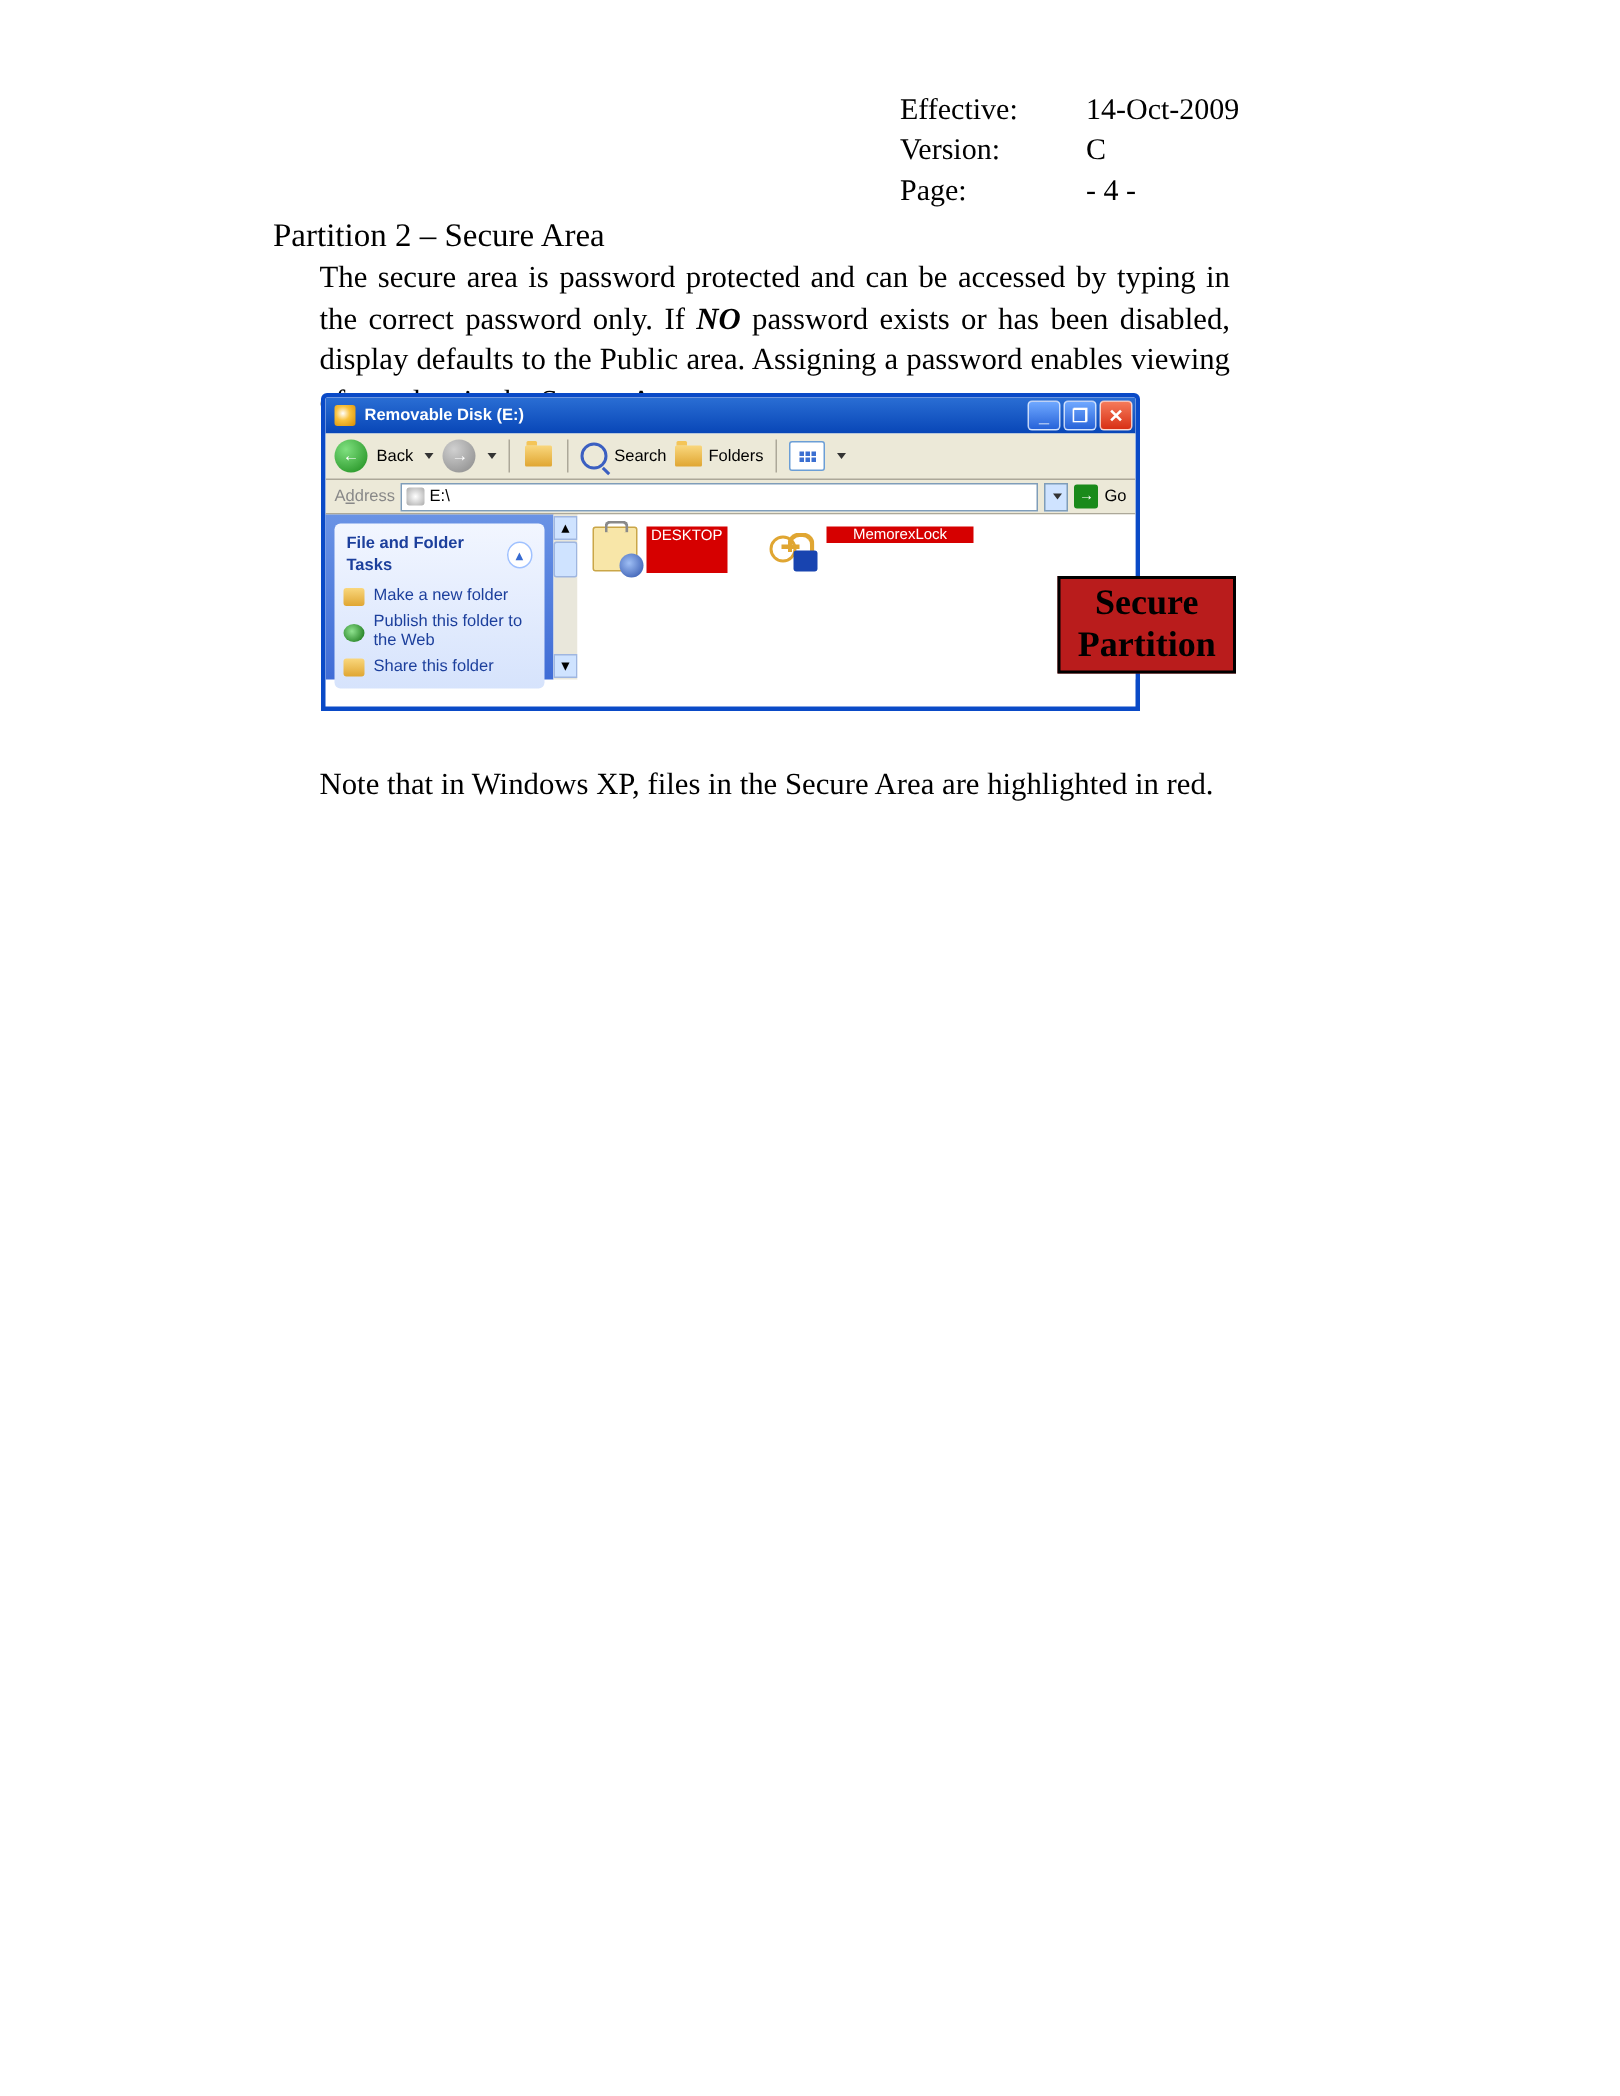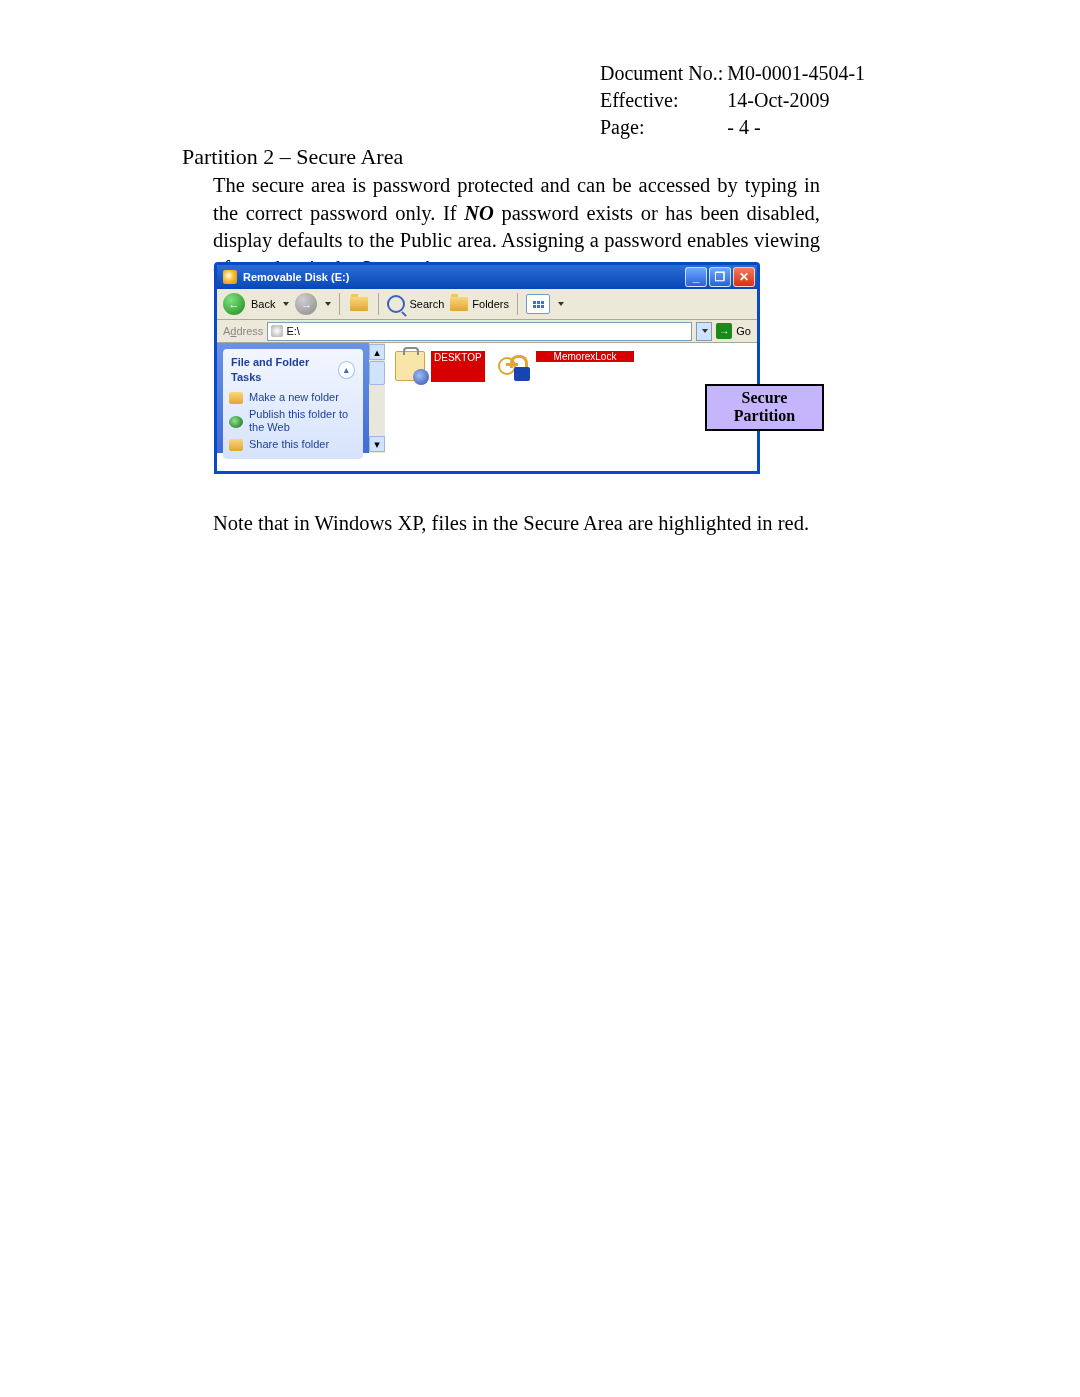--- a/index.html
+++ b/index.html
@@ -64,52 +64,52 @@
   .task-list li{display:flex;align-items:center;gap:6px;color:#1c3f9c;padding:2px 0;line-height:1.2}
   .task-list .ic{width:14px;height:12px;flex:none;margin-top:1px;border-radius:2px}
   .ic.newf{background:linear-gradient(#f9d77d,#e0a632)}
   .ic.web{background:radial-gradient(circle at 40% 40%,#8fe28f,#0a6a0a);border-radius:50%}
   .ic.share{background:linear-gradient(#f9d77d,#e0a632)}
 
   .scroll-track{width:16px;background:#e9e7db;height:100%;display:flex;flex-direction:column;align-items:center;justify-content:space-between;padding:1px 0;box-sizing:border-box}
   .scroll-btn{width:14px;height:14px;background:#cfe3ff;border:1px solid #9fb6e0;display:flex;align-items:center;justify-content:center}
   .scroll-thumb{width:14px;height:22px;background:#cfe3ff;border:1px solid #9fb6e0;border-radius:2px;margin-top:1px}
 
-  .files{flex:1;background:#fff;padding:8px 10px;display:flex;gap:15px;align-items:flex-start}
+  .files{flex:1;background:#fff;padding:8px 10px;display:flex;gap:30px;align-items:flex-start}
   .file{display:flex;align-items:flex-start;gap:6px}
   .file .label{background:#d60000;color:#fff;padding:1px 3px;font-size:10px;max-width:90px;line-height:1.1}
   .file .label.narrow{padding:0 18px}
   .desk-icon{width:30px;height:30px;position:relative}
   .desk-icon .board{position:absolute;inset:0;background:#f8e6a8;border:1px solid #caa648;border-radius:2px}
   .desk-icon .clip{position:absolute;top:-4px;left:8px;width:12px;height:6px;border:2px solid #8a8a8a;border-bottom:none;border-radius:4px 4px 0 0}
   .desk-icon .gear{position:absolute;right:-4px;bottom:-4px;width:16px;height:16px;background:radial-gradient(circle at 40% 40%,#9fbff5,#2a4ea8);border-radius:50%}
 
   .lock-icon{width:30px;height:30px;position:relative}
   .lock-icon .key{position:absolute;left:-2px;top:6px;width:14px;height:14px;border:2px solid #e0a632;border-radius:50%}
   .lock-icon .key::after{content:"";position:absolute;left:6px;top:4px;width:12px;height:3px;background:#e0a632}
   .lock-icon .body{position:absolute;right:0;bottom:0;width:16px;height:14px;background:#1844b0;border-radius:2px}
   .lock-icon .shackle{position:absolute;right:2px;top:4px;width:12px;height:10px;border:3px solid #e0a632;border-bottom:none;border-radius:8px 8px 0 0}
 
-  .callout{position:absolute;top:384px;left:705px;width:115px;border:2px solid #000;background:#c4b5fd;text-align:center;font-weight:bold;font-size:16px;font-family:"Times New Roman",Times,serif;padding:3px 0;line-height:1.15}
+  .callout{position:absolute;top:384px;left:705px;width:115px;border:2px solid #000;background:#b91c1c;text-align:center;font-weight:bold;font-size:24px;font-family:"Times New Roman",Times,serif;padding:3px 0;line-height:1.15}
 </style>
 </head>
 <body>
 
 <div class="page">
 
   <div class="meta">
     <table>
       <tbody>
-          <tr>
-            <td class="label">Document No.:</td>
-          <td>M0-0001-4504-1</td>
-          </tr>
       <tr>
             <td class="label">Effective:</td>
           <td>14-Oct-2009</td>
+          </tr>
+      <tr>
+            <td class="label">Version:</td>
+          <td>C</td>
           </tr>
       <tr>
             <td class="label">Page:</td>
           <td>- 4 -</td>
           </tr>
     </tbody>
       </table>
   </div>
 
   <div class="heading">Partition 2 – Secure Area</div>

